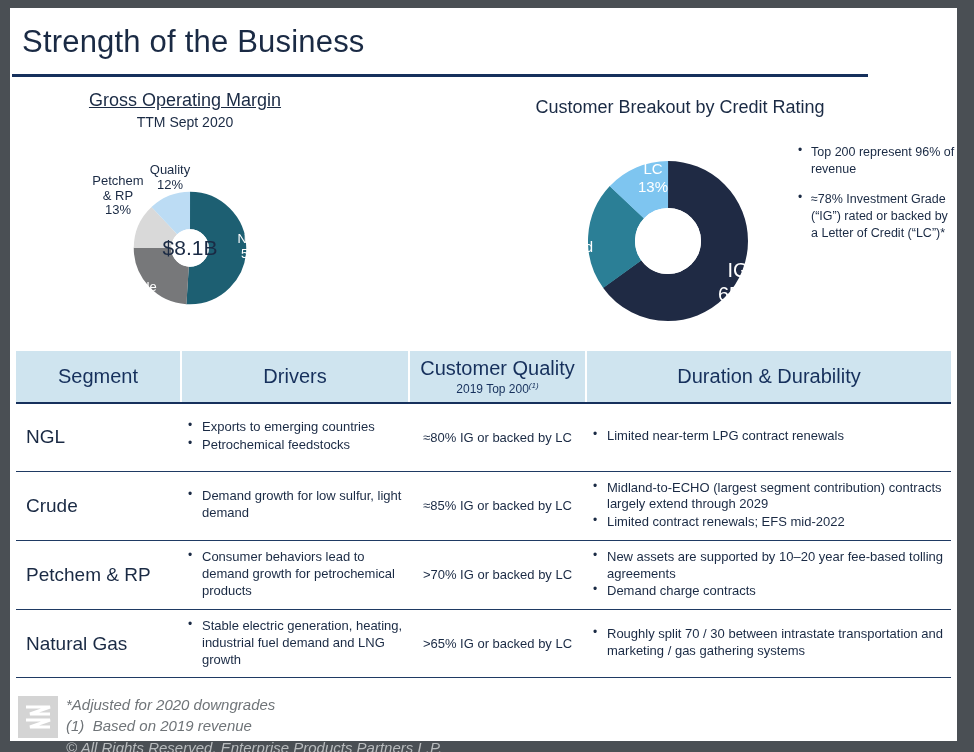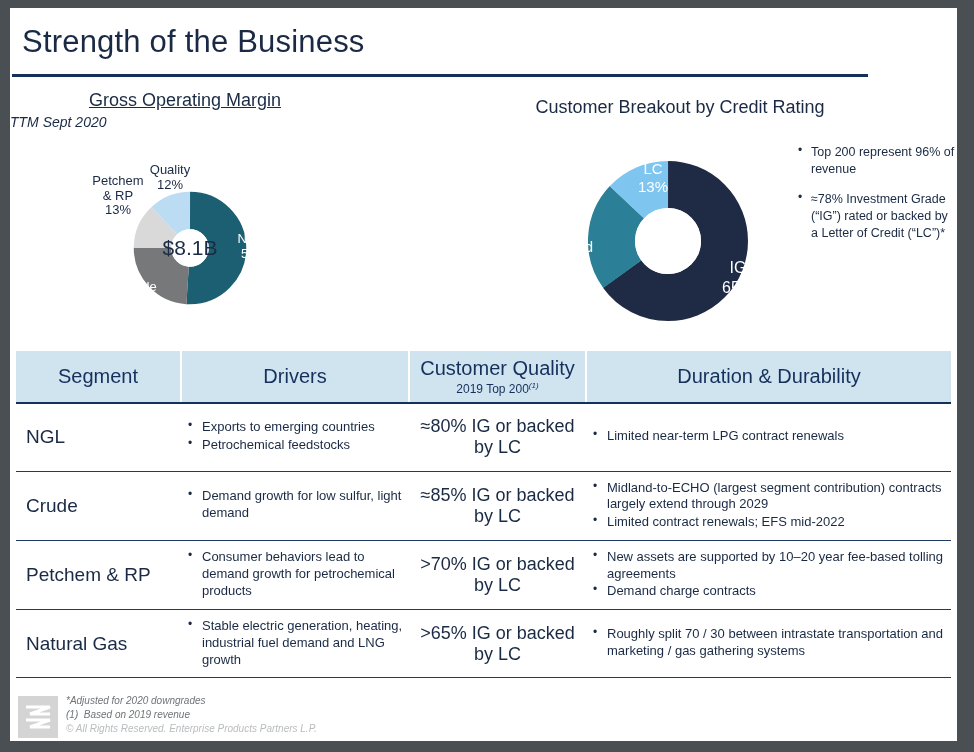--- a/index.html
+++ b/index.html
@@ -26,22 +26,22 @@
     position: absolute; left: 2px; top: 66px;
     width: 856px; height: 3px; background: #16305c;
   }
 
   
   .chart-title {
     position: absolute; text-align: center;
     color: #1a2a44; font-size: 18px; white-space: nowrap;
   }
   .chart-sub {
-    position: absolute; 
-    color: #1a2a44; font-size: 14px; white-space: nowrap; font-style: italic;
+    position: absolute; text-align: center;
+    color: #1a2a44; font-size: 14px; white-space: nowrap;
   }
   #gom-title { left: 0; width: 350px; top: 82px; text-decoration: underline; }
   #gom-sub   { left: 0; width: 350px; top: 106px; }
   #cbr-title { left: 420px; width: 500px; top: 89px; }
 
   
   .donut { position: absolute; }
   .donut-center-label {
     position: absolute; text-align: center;
     color: #1a2a44; font-size: 21px; white-space: nowrap;
@@ -84,40 +84,40 @@
   #tbl th .h2 sup { font-size: 8px; font-style: italic; }
 
   #tbl td {
     vertical-align: middle; padding: 8px 6px;
     border-bottom: 1.6px solid #1f3a63;
     color: #1a2a44;
   }
   #tbl tr:last-child td { border-bottom: 1.6px solid #1f3a63; }
 
   .seg-name { font-size: 19px; padding-left: 10px !important; }
-  .qual { font-size: 18px; text-align: center; }
+  .qual { font-size: 13px; text-align: center; }
   ul.cell-list { list-style: none; }
   ul.cell-list li {
     position: relative; padding-left: 15px;
     font-size: 13px; line-height: 1.29; color: #1a2a44;
     margin-bottom: 1px;
   }
   ul.cell-list li:before {
     content: "\2022"; position: absolute; left: 1px; top: -1px; font-size: 12px;
   }
 
   
   #logo {
     position: absolute; left: 8px; top: 688px;
     width: 40px; height: 42px; background: #d4d4d4;
   }
   #logo svg { display: block; }
   #footnotes { position: absolute; left: 56px; top: 686px; }
   #footnotes .fn {
-    font-size: 10px; font-style: italic; color: #6f7478;
+    font-size: 15px; font-style: italic; color: #6f7478;
     line-height: 1.42; white-space: pre;
   }
   #footnotes .fn.dim { color: #b9bcbe; }
   #site {
     position: absolute; right: 128px; top: 715px;
     font-size: 11.5px; font-style: italic; color: #9fa3a6; margin-top: 36px;
   }
   #pagetab {
     position: absolute; right: 0; top: 708px;
     width: 124px; height: 26px; background: #8d9298;
@@ -184,21 +184,21 @@
 
       <circle r="56.5" fill="none" stroke="#1f2a44" stroke-width="47" stroke-dasharray="230.70 124.23" transform="rotate(-90)"></circle>
 
       <circle r="56.5" fill="none" stroke="#2b7f96" stroke-width="47" stroke-dasharray="78.09 276.84" transform="rotate(144)"></circle>
 
       <circle r="56.5" fill="none" stroke="#7ec5f0" stroke-width="47" stroke-dasharray="46.14 308.79" transform="rotate(223.2)"></circle>
       <circle r="33" fill="#ffffff"></circle>
     </g>
   </svg>
 
-  <div class="slice-label" style="left:698px; top:250px; width:60px; color:#ffffff; font-size:16px; line-height:1.22;">
+  <div class="slice-label" style="left:698px; top:250px; width:60px; color:#ffffff; font-size:20px; line-height:1.22;">
     <span>IG</span><br>
     <span>65%</span>
   </div>
 
   <div class="slice-label" style="left:535px; top:194px; width:62px; color:#ffffff; font-size:15px; line-height:1.2;">
     <span style="white-space:pre-line;">HY /
 not
 rated</span><br>
     <span>22%</span>
   </div>

